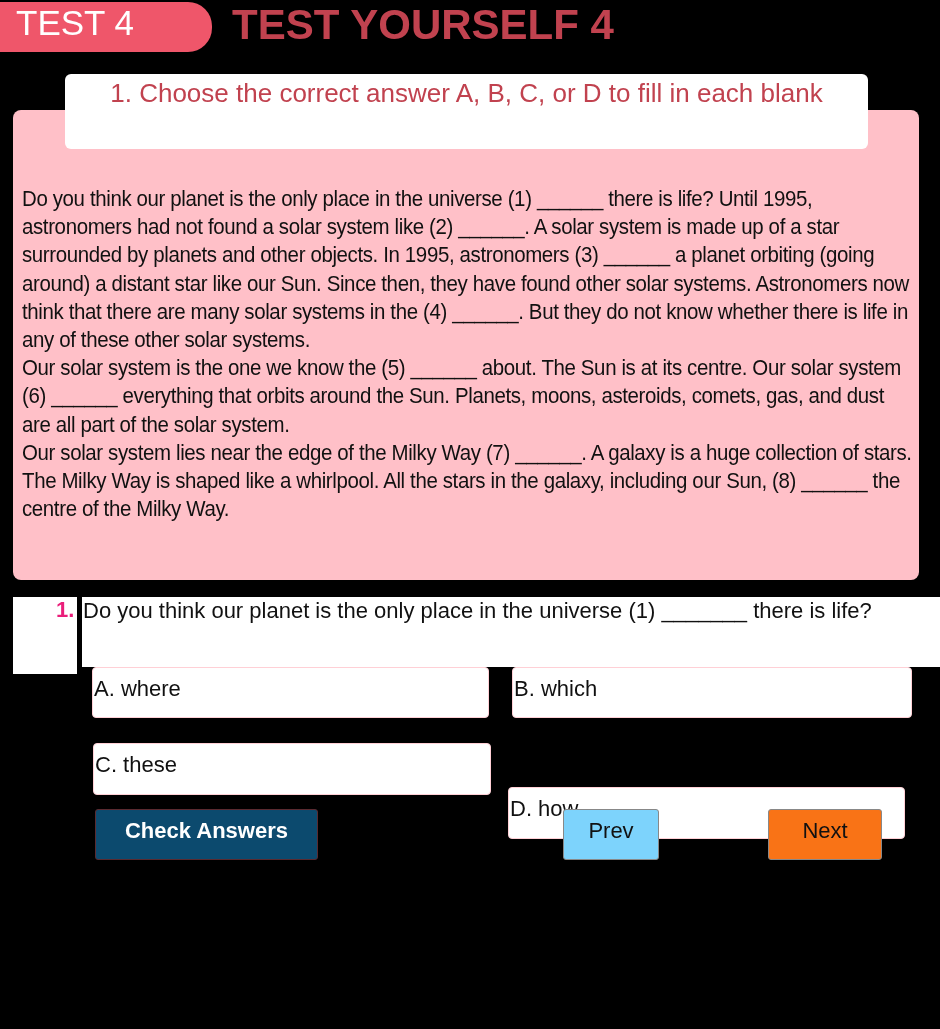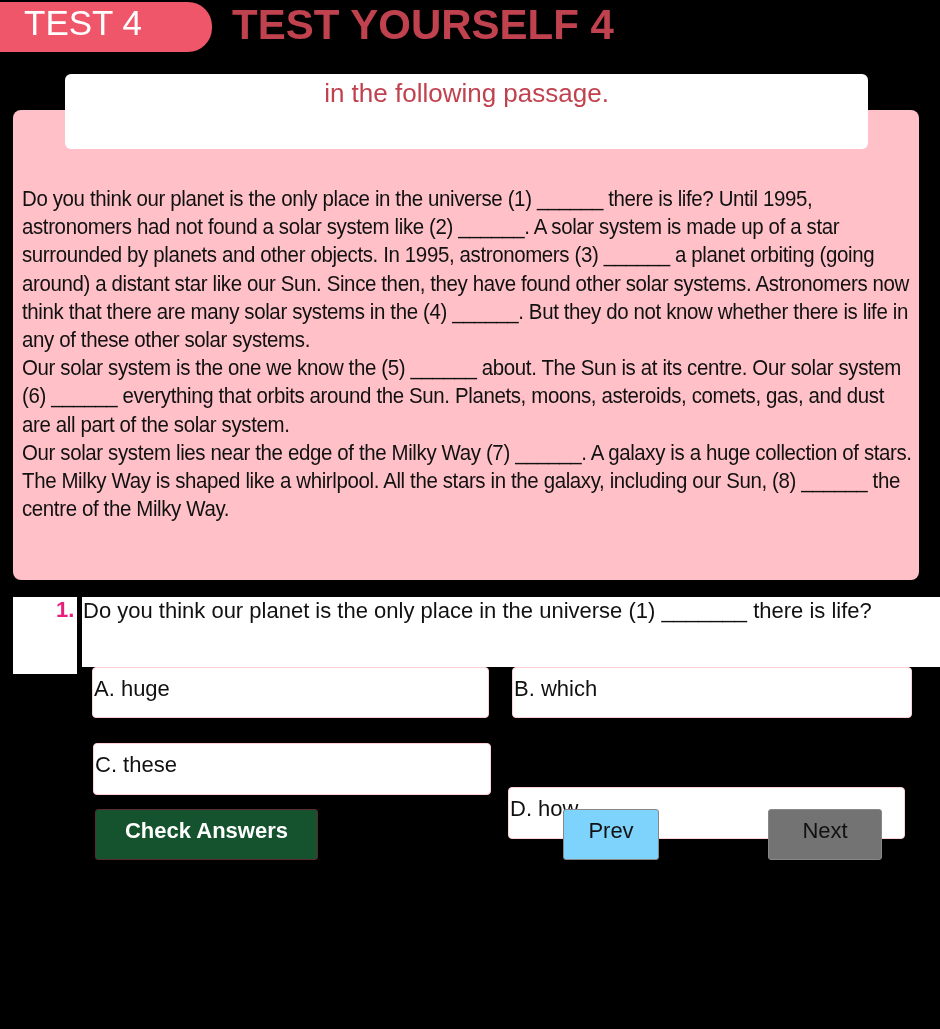--- a/index.html
+++ b/index.html
@@ -3,21 +3,21 @@
 <meta charset="utf-8">
 <style>
   html, body { margin: 0; padding: 0; }
   body {
     width: 940px; height: 1029px; background: #000; position: relative; overflow: hidden;
     font-family: "Liberation Sans", sans-serif;
   }
   .test-pill {
     position: absolute; left: 0; top: 2px; width: 212px; height: 50px;
     background: #ef566a; border-radius: 0 24px 24px 0;
-    color: #fff; font-size: 35px; line-height: 42px; padding-left: 24px; box-sizing: border-box;
+    color: #fff; font-size: 35px; line-height: 42px; padding-left: 16px; box-sizing: border-box;
   }
   .main-title {
     position: absolute; left: 232px; top: 2px; color: #c1424f;
     font-size: 42px; font-weight: bold; line-height: 46px;
   }
   .passage-panel {
     position: absolute; left: 13px; top: 110px; width: 906px; height: 470px;
     background: #ffc0c8; border-radius: 8px;
   }
   .instruction-box {
@@ -48,52 +48,52 @@
   }
   .opt-a { left: 92px; top: 667px; width: 397px; height: 51px; }
   .opt-b { left: 512px; top: 667px; width: 400px; height: 51px; }
   .opt-c { left: 93px; top: 743px; width: 398px; height: 52px; }
   .opt-d { left: 508px; top: 743px; width: 397px; height: 52px; margin-top: 44px; }
   .btn {
     position: absolute; box-sizing: border-box; border-radius: 3px; font-size: 22px; line-height: 42px;
     text-align: center; cursor: pointer;
   }
   .btn-check {
-    left: 95px; top: 809px; width: 223px; height: 51px; background: #14532d; color: #fff;
+    left: 95px; top: 809px; width: 223px; height: 51px; background: #0c4a6e; color: #fff;
     font-weight: bold; border: 1px solid #5a2a30; line-height: 42px;
   }
   .btn-prev {
     left: 563px; top: 809px; width: 96px; height: 51px; background: #7dd3fc; color: #111; border: 1px solid #888;
   }
   .btn-next {
-    left: 768px; top: 809px; width: 114px; height: 51px; background: #737373; color: #111; border: 1px solid #888;
+    left: 768px; top: 809px; width: 114px; height: 51px; background: #f97316; color: #111; border: 1px solid #888;
   }
 </style>
 </head>
 <body>
 
 <div class="test-pill">TEST 4</div>
 <div class="main-title">TEST YOURSELF 4</div>
 
 <div class="passage-panel"></div>
 
 <div class="instruction-box">
-  <div>in the following passage.</div>
+  <div>1. Choose the correct answer A, B, C, or D to fill in each blank</div>
 </div>
 
 <div class="passage-text">
   <p>Do you think our planet is the only place in the universe (1) ______ there is life? Until 1995, astronomers had not found a solar system like (2) ______. A solar system is made up of a star surrounded by planets and other objects. In 1995, astronomers (3) ______ a planet orbiting (going around) a distant star like our Sun. Since then, they have found other solar systems. Astronomers now think that there are many solar systems in the (4) ______. But they do not know whether there is life in any of these other solar systems.</p>
   <p>Our solar system is the one we know the (5) ______ about. The Sun is at its centre. Our solar system (6) ______ everything that orbits around the Sun. Planets, moons, asteroids, comets, gas, and dust are all part of the solar system.</p>
   <p>Our solar system lies near the edge of the Milky Way (7) ______. A galaxy is a huge collection of stars. The Milky Way is shaped like a whirlpool. All the stars in the galaxy, including our Sun, (8) ______ the centre of the Milky Way.</p>
 </div>
 
 <div class="q-left-block"></div>
 <div class="q-number">1.</div>
 <div class="q-box">Do you think our planet is the only place in the universe (1) _______ there is life?</div>
 
-<div class="option opt-a">A. huge</div>
+<div class="option opt-a">A. where</div>
 <div class="option opt-b">B. which</div>
 <div class="option opt-c">C. these</div>
 <div class="option opt-d">D. how</div>
 
 <div class="btn btn-check">Check Answers</div>
 <div class="btn btn-prev">Prev</div>
 <div class="btn btn-next">Next</div>
 
 </body></html>

